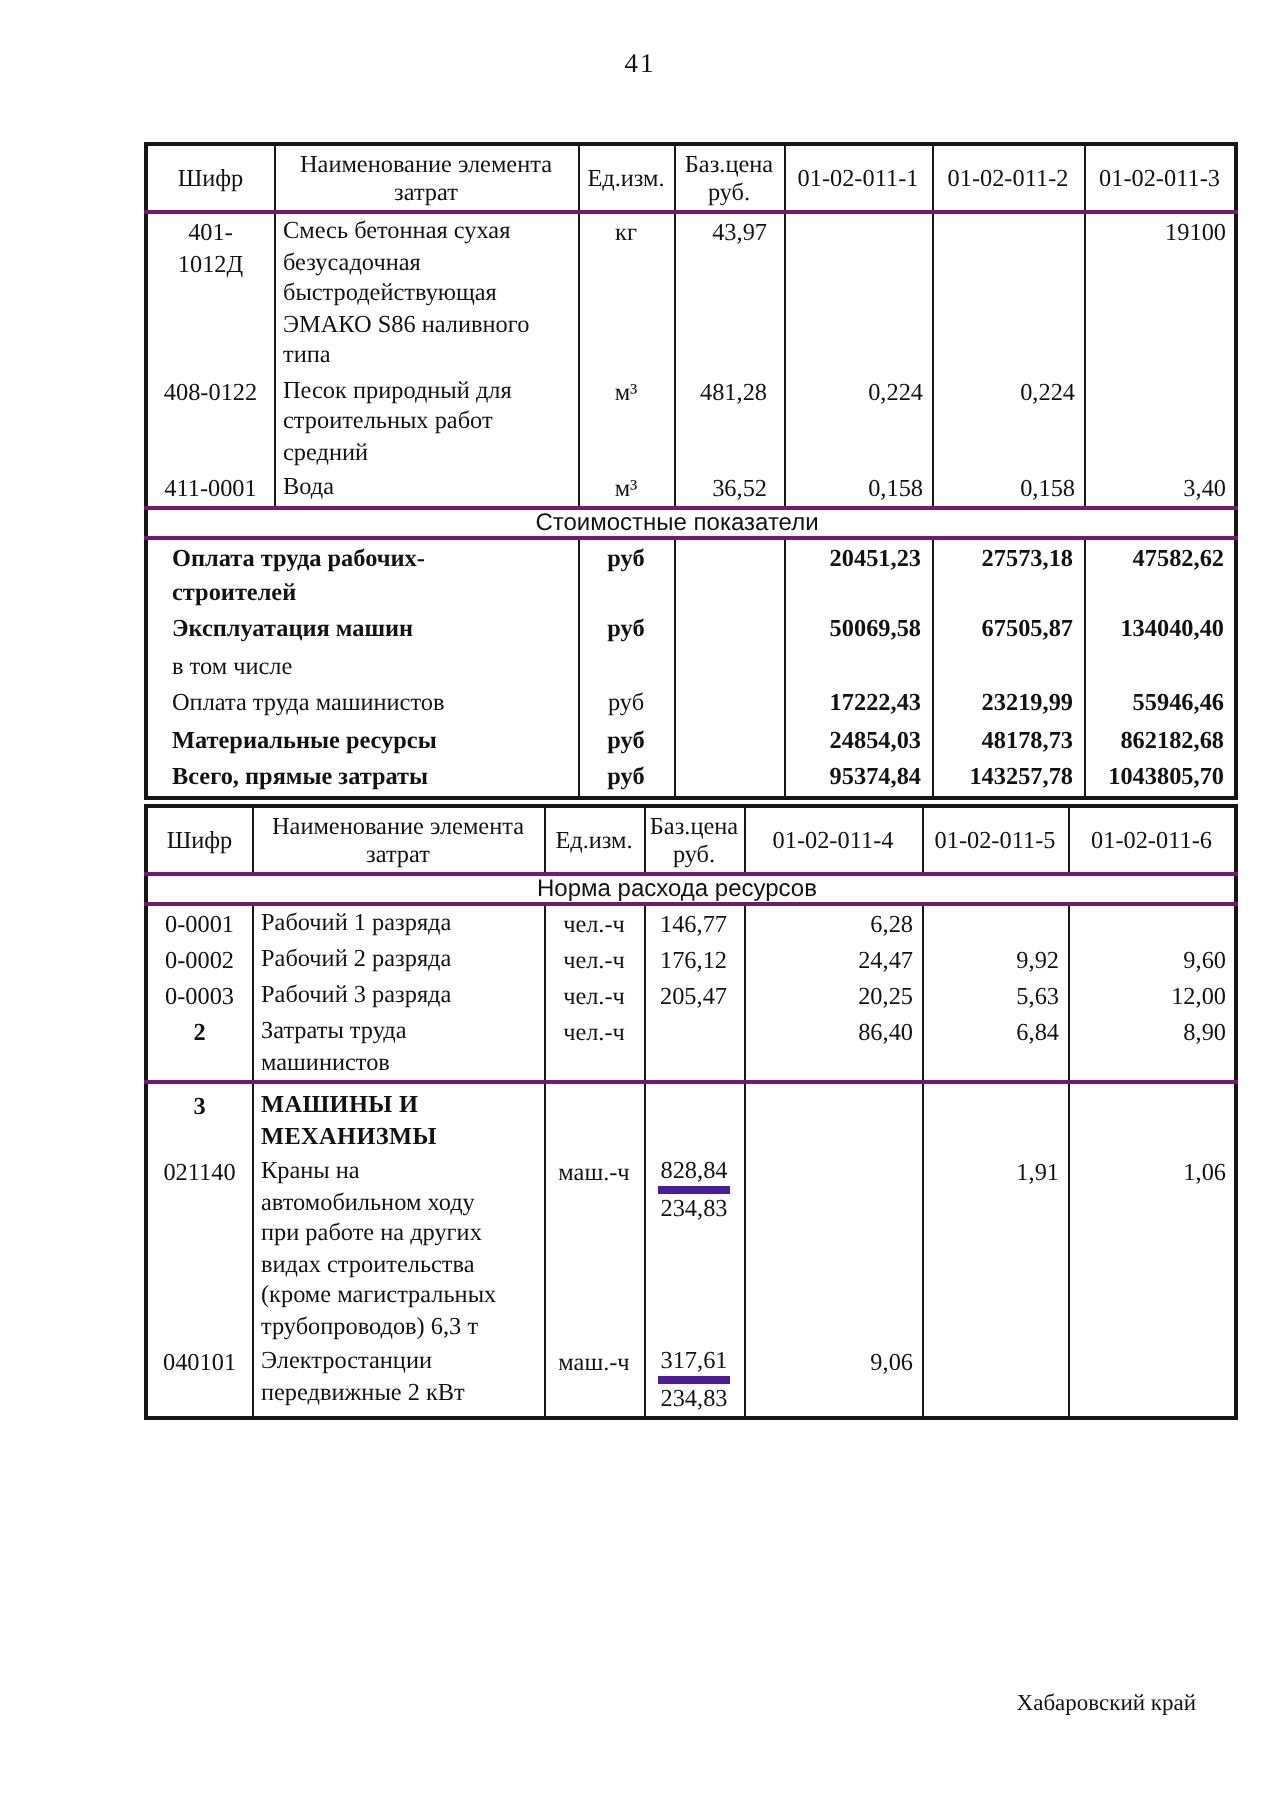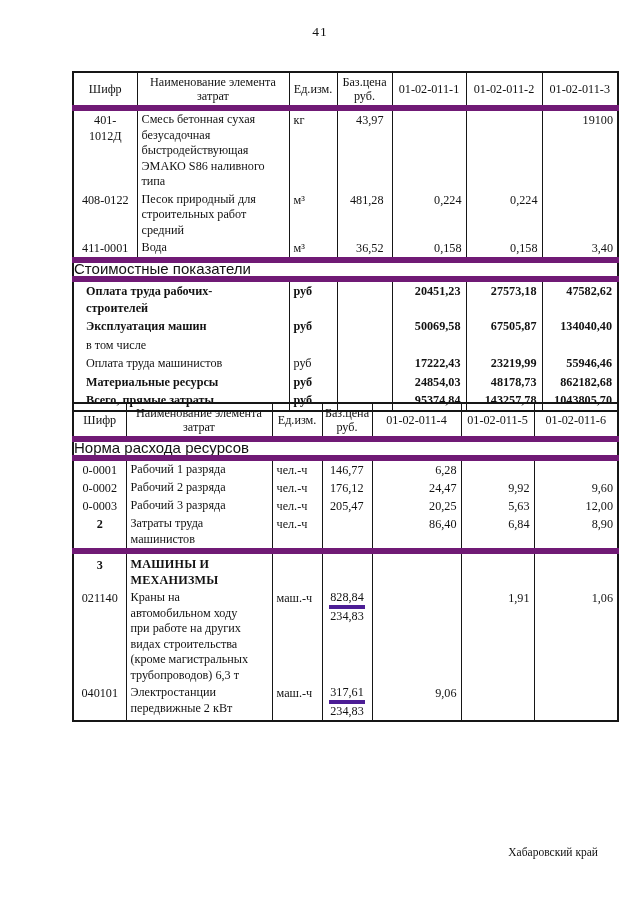--- a/index.html
+++ b/index.html
@@ -22,32 +22,32 @@
     width:545px;
   }
   .t1 { top:71px; }
   .t2 { top:402px; }
   td, th {
     padding:1px 4px; vertical-align:top;
     font-size:12.2px; line-height:16px; font-weight:normal;
     overflow:hidden;
   }
   td + td, th + th { border-left:1px solid #161616; }
-  tr.hb > td, tr.hb > th { border-bottom:6px solid #701a75; }
+  tr.hb > td, tr.hb > th { border-bottom:2px solid #701a75; }
   th { text-align:center; vertical-align:middle; line-height:14px; padding:2px 1px; height:26px; font-size:12.2px; }
   .pre { white-space:pre-line; }
   .c-shifr { text-align:center; }
   .c-name  { padding-left:4px; line-height:15.5px; }
-  .c-unit  { text-align:left; }
+  .c-unit  { text-align:center; }
   .c-price { text-align:right; padding-right:8px; }
   .c-val   { text-align:right; }
   .banner td {
     font-family:"Liberation Sans", sans-serif;
-    font-size:15px; line-height:12px; height:12px;
-    text-align:left; padding:0 14px 1px 0;
+    font-size:12px; line-height:12px; height:12px;
+    text-align:center; padding:0 14px 1px 0;
   }
   .b { font-weight:bold; }
   tr.b > td { font-weight:bold; }
   .cost .c-val { padding-right:5px; }
   .cost .c-label { padding-left:12px; line-height:16.5px; }
   .frac-cell { text-align:center; padding:1px 2px; }
   .frac { display:inline-block; text-align:center; line-height:15px; }
   .frac .frac-top { display:block; border-bottom:4px solid #4c1d95; padding:0 1px; }
   .frac .frac-bottom { display:block; }
   .tall td { padding-top:3px; }

